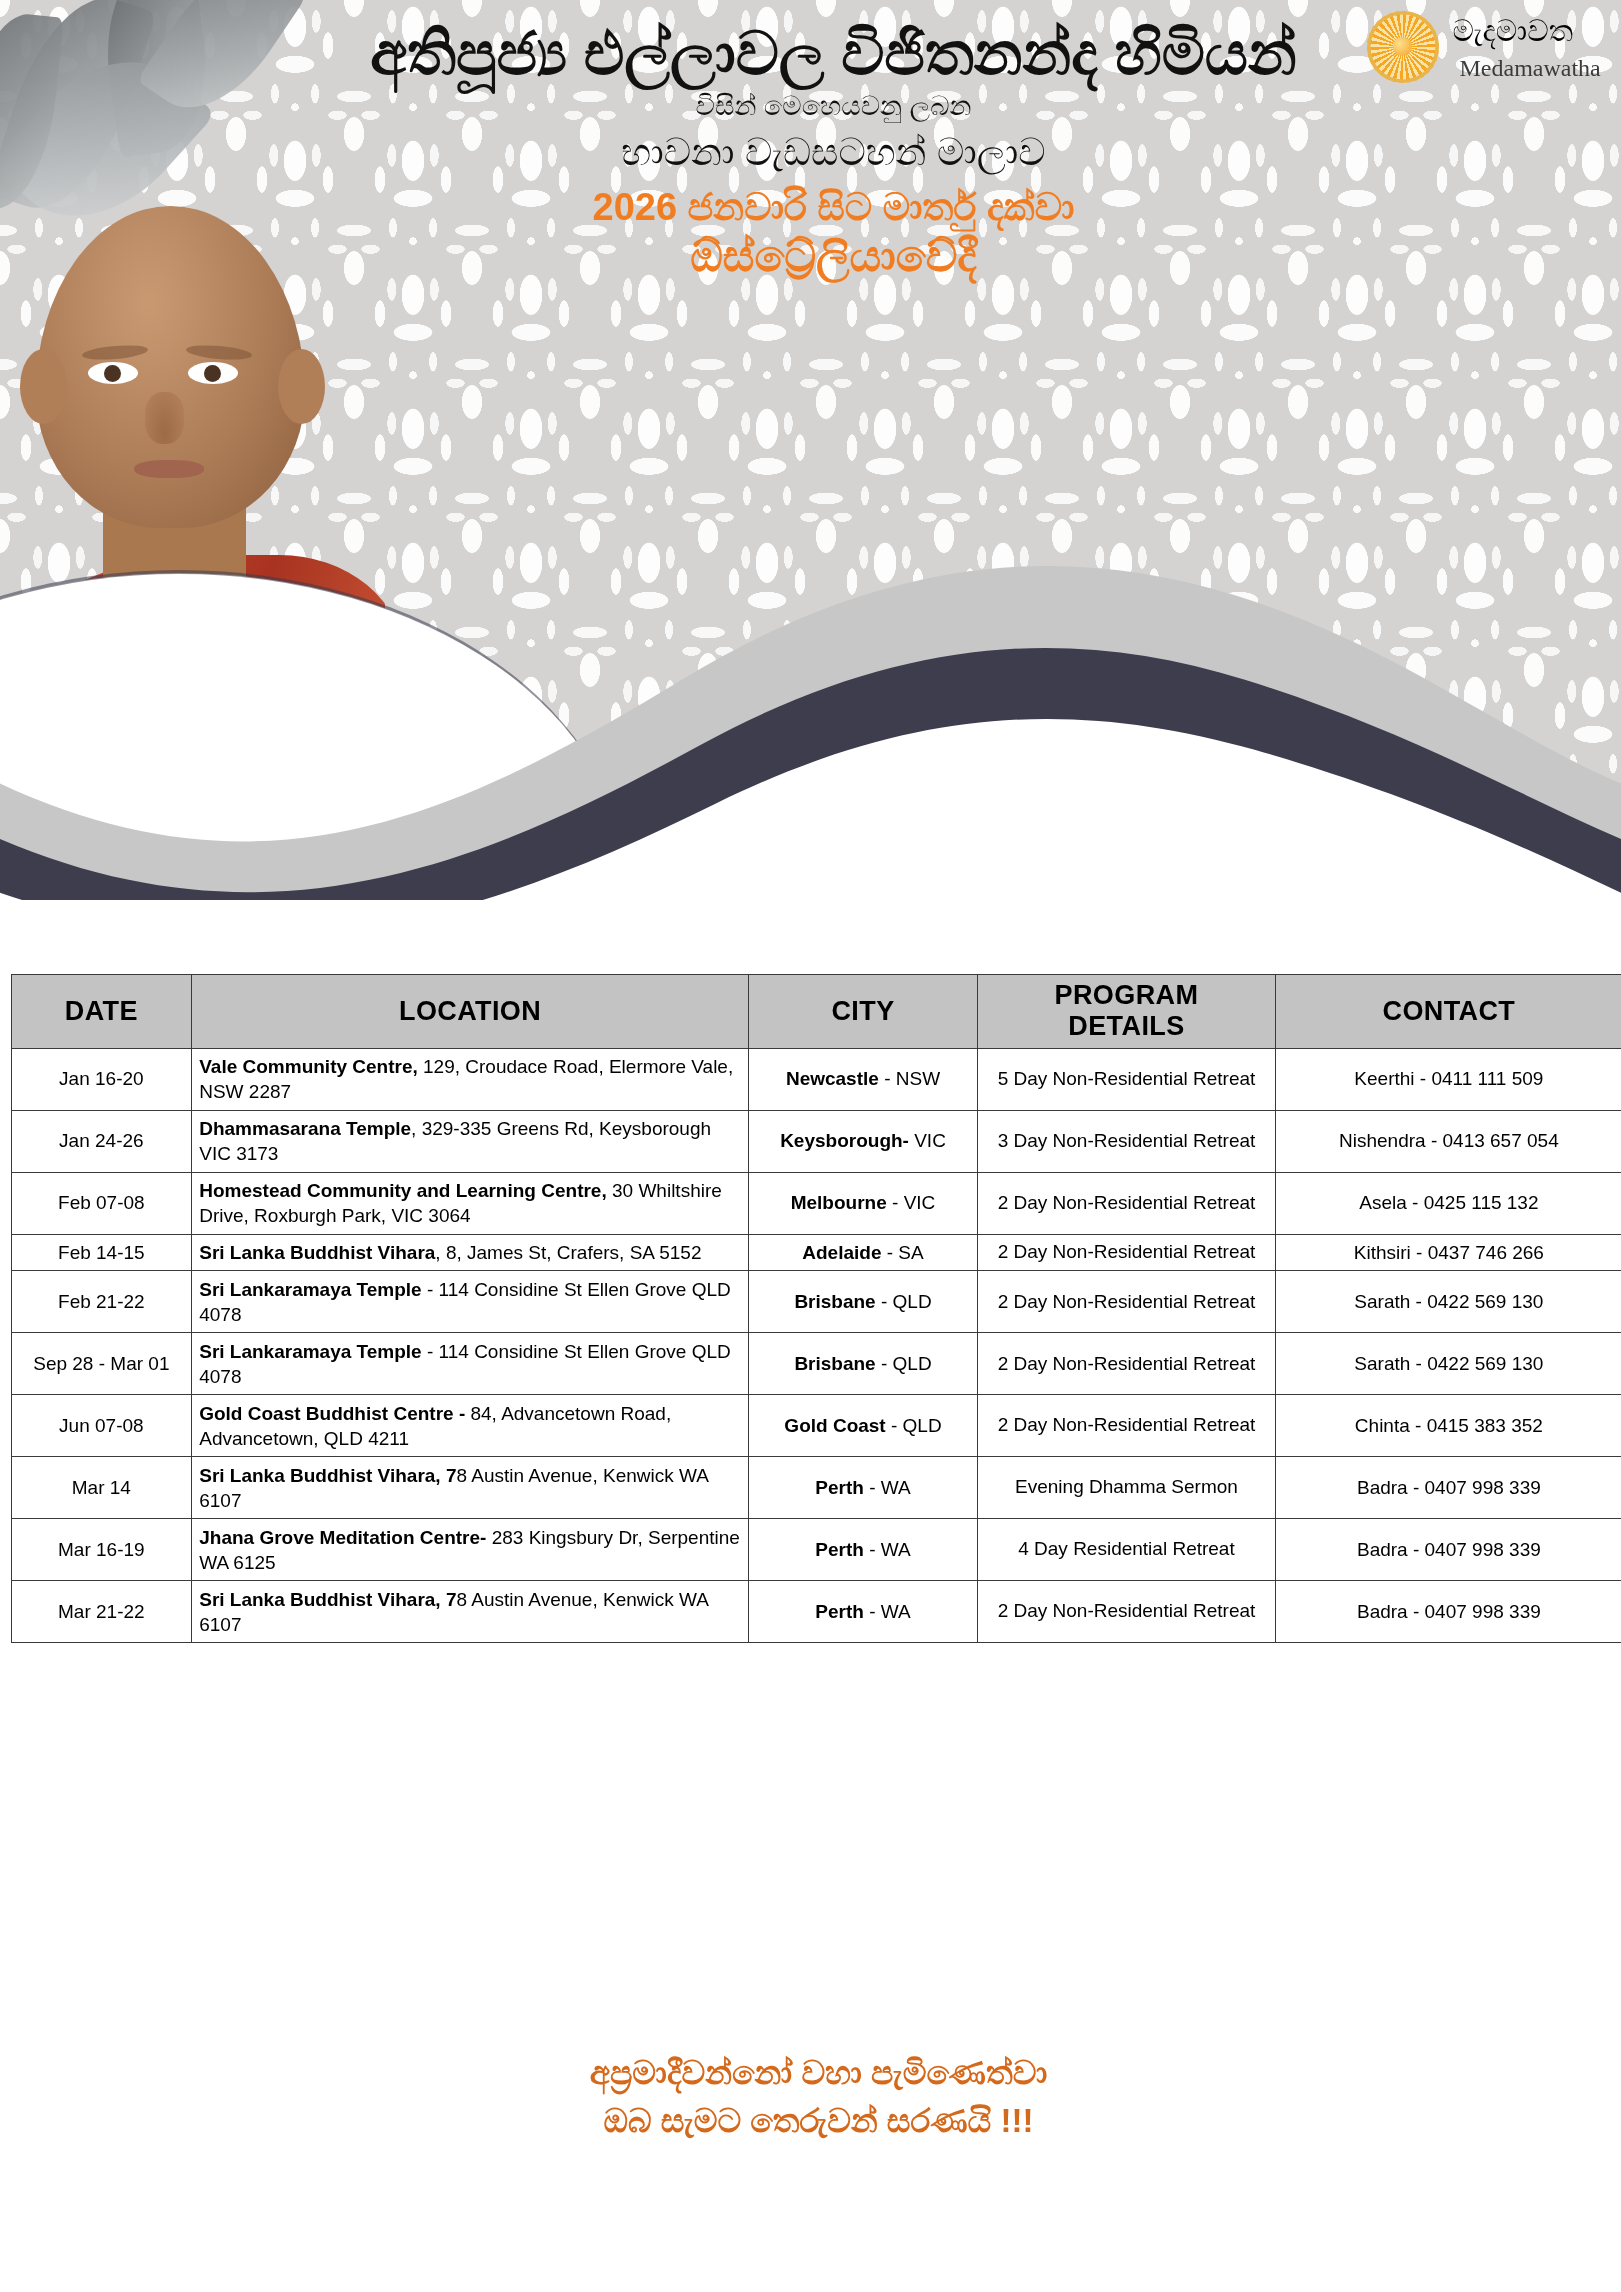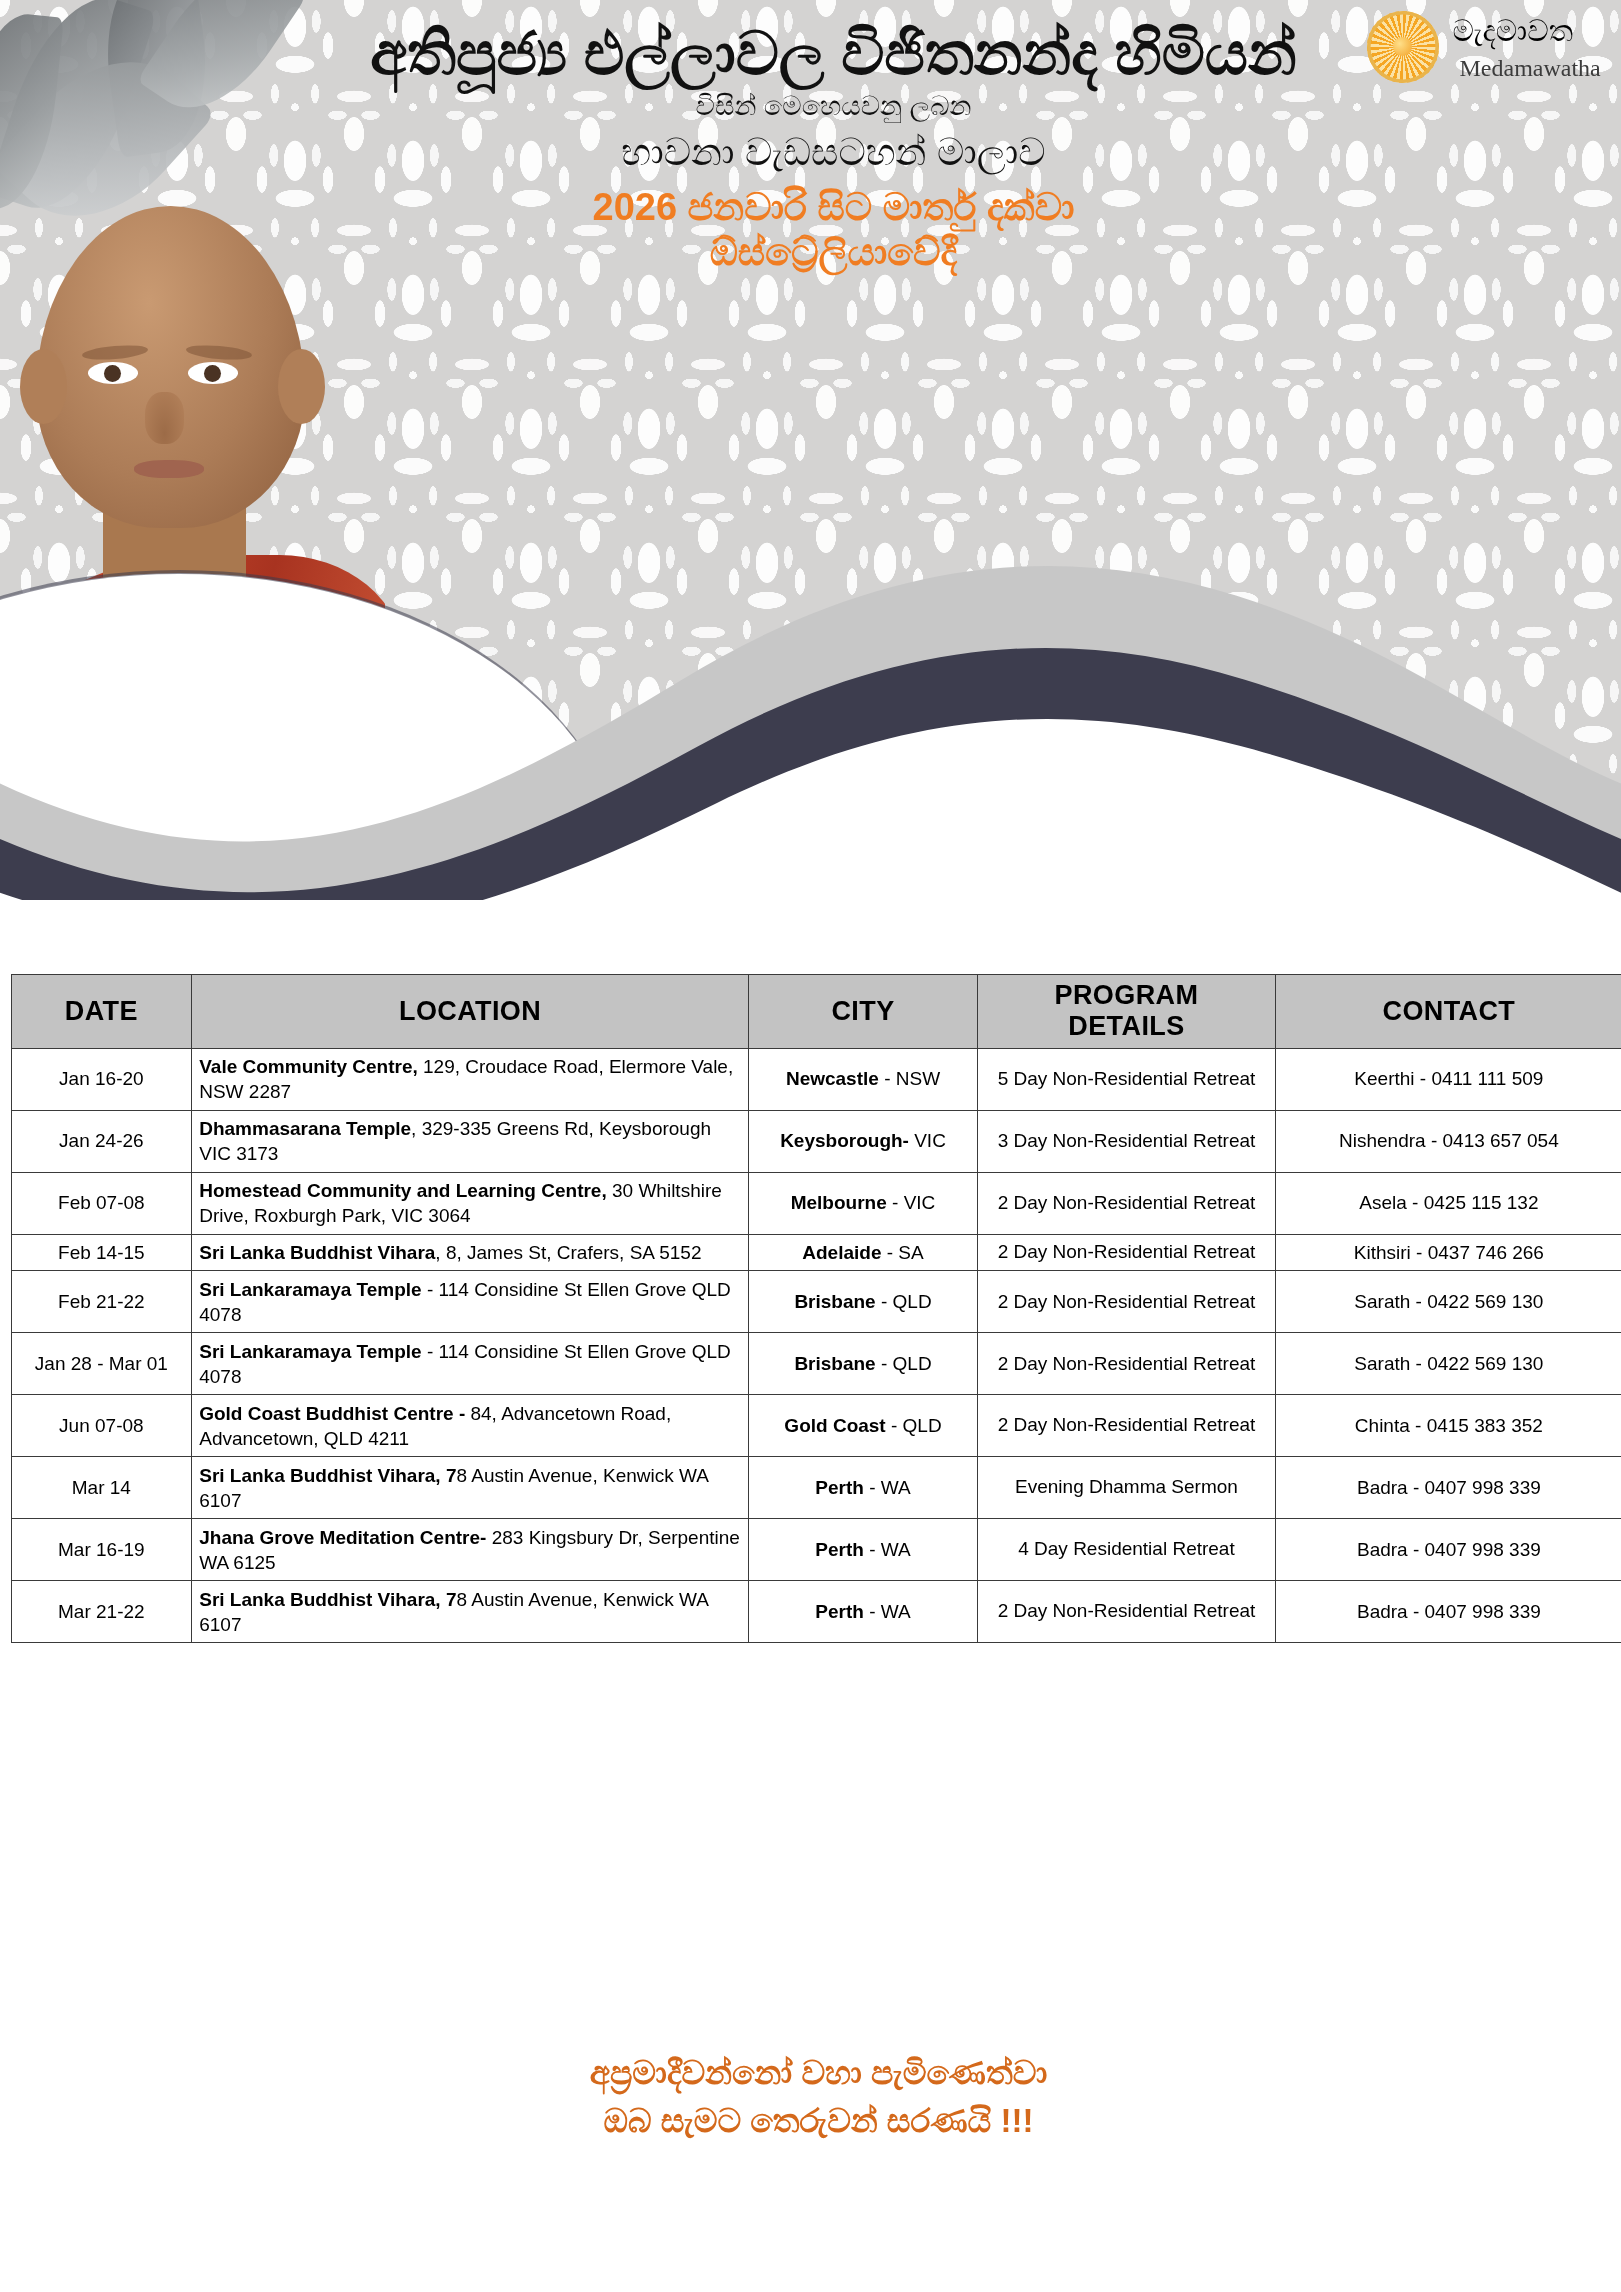--- a/index.html
+++ b/index.html
@@ -92,21 +92,21 @@
   .wave{position:absolute;left:0;bottom:0;width:1621px;height:412px;}
 
   
   .hdr-text{position:absolute;left:296px;top:12.5px;width:1075px;text-align:center;
             color:#111;line-height:1.15;}
   .t-line1{font-size:28px;font-weight:400;letter-spacing:0.4px;}
   .t-line2{font-size:60px;font-weight:700;margin-top:6px;}
   .t-line3{font-size:27px;font-weight:400;margin-top:3.6px;}
   .t-line4{font-size:38px;font-weight:400;margin-top:9px;}
   .t-line5{font-size:38px;font-weight:700;color:#f07d22;margin-top:10.7px;}
-  .t-line6{font-size:38px;font-weight:700;color:#f07d22;margin-top:1.8px;}
+  .t-line6{font-size:44px;font-weight:700;color:#f07d22;margin-top:1.8px;}
 
   
   .logo{position:absolute;right:12.5px;top:7.2px;width:242px;height:86px;}
   .logo-wheel{position:absolute;left:0;top:3.6px;width:72px;height:72px;border-radius:50%;
     background:
       repeating-conic-gradient(from 0deg,#f5a623 0deg 6deg,#fbe2a5 6deg 12deg);
     box-shadow:inset 0 0 0 3.6px #e9b44c;}
   .logo-hub{position:absolute;left:26px;top:29.6px;width:19.7px;height:19.7px;border-radius:50%;
     background:radial-gradient(circle at 35% 35%,#ffe08a,#f2a32a);}
   .logo-si{position:absolute;left:86px;top:7.2px;font-size:30px;color:#000000;font-weight:400;}
@@ -252,21 +252,21 @@
           <td class="contact">Kithsiri - 0437 746 266</td>
         </tr>
         <tr>
           <td class="date">Feb 21-22</td>
           <td class="loc"><b>Sri Lankaramaya Temple</b><span> - 114 Considine St Ellen Grove QLD 4078</span></td>
           <td class="city"><b>Brisbane</b><span> - QLD</span></td>
           <td class="prog">2 Day Non-Residential Retreat</td>
           <td class="contact">Sarath - 0422 569 130</td>
         </tr>
         <tr>
-          <td class="date">Jan 28 - Mar 01</td>
+          <td class="date">Sep 28 - Mar 01</td>
           <td class="loc"><b>Sri Lankaramaya Temple</b><span> - 114 Considine St Ellen Grove QLD 4078</span></td>
           <td class="city"><b>Brisbane</b><span> - QLD</span></td>
           <td class="prog">2 Day Non-Residential Retreat</td>
           <td class="contact">Sarath - 0422 569 130</td>
         </tr>
         <tr>
           <td class="date">Jun 07-08</td>
           <td class="loc"><b>Gold Coast Buddhist Centre - </b><span>84, Advancetown Road, Advancetown, QLD 4211</span></td>
           <td class="city"><b>Gold Coast</b><span> - QLD</span></td>
           <td class="prog">2 Day Non-Residential Retreat</td>

